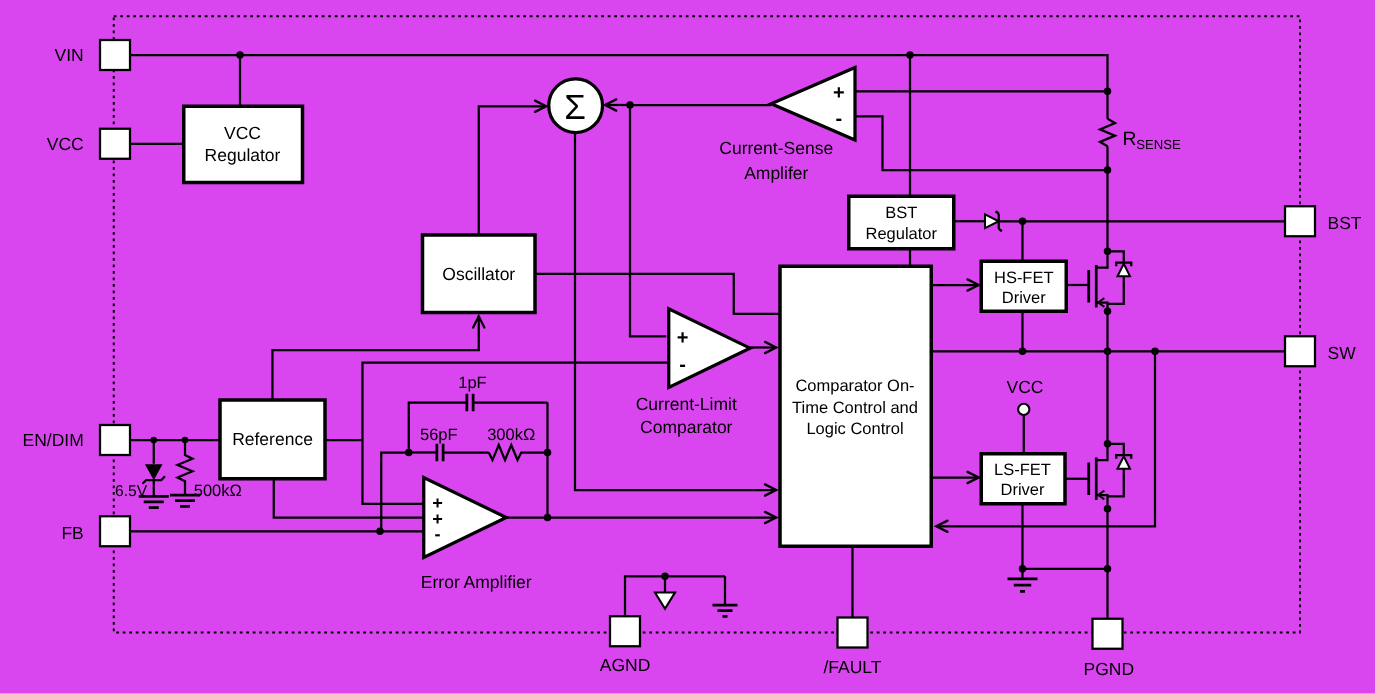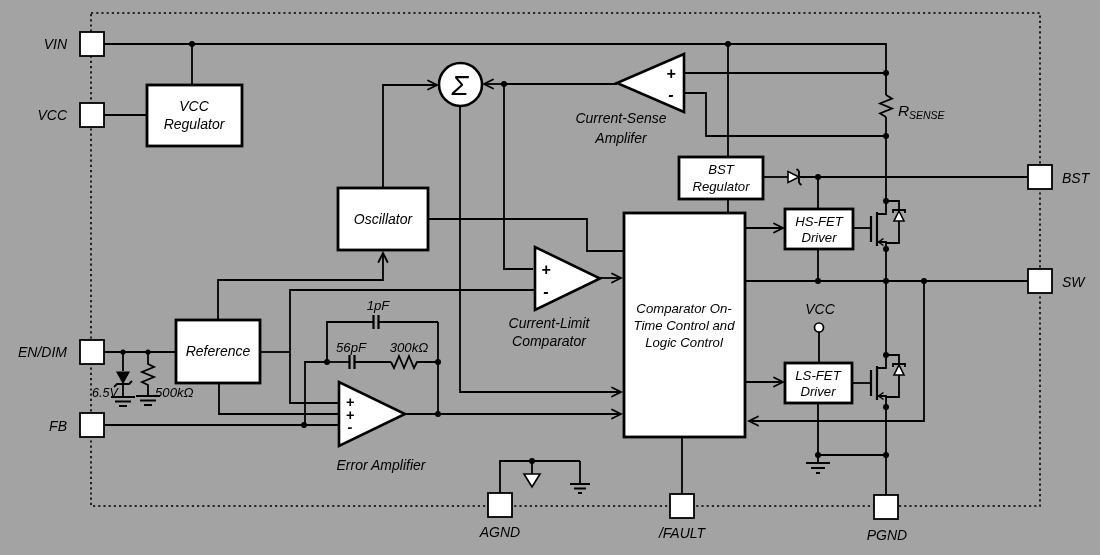--- a/index.html
+++ b/index.html
@@ -1,16 +1,16 @@
 <!DOCTYPE html>
 <html><head>
 <meta charset="utf-8">
 <style>
   html,body{margin:0;padding:0;background:#ffffff;}
-  .stage{position:relative;width:1100px;height:555px;background:#a3a3a3;overflow:hidden;font-style:italic;}
+  .stage{position:relative;width:1100px;height:555px;background:#d946ef;overflow:hidden;}
   svg{font-family:"Liberation Sans",sans-serif;}
   text{fill:#000;}
   .wire{fill:none;stroke:#000;stroke-width:1.8;}
   .thick{fill:none;stroke:#000;stroke-width:2.2;}
   .boxline{fill:#fff;stroke:#000;stroke-width:2.8;}
   .pinbox{fill:#fff;stroke:#000;stroke-width:1.8;}
   .tri{fill:#fff;stroke:#000;stroke-width:2.6;}
   .lbl{font-size:14px;}
   .lbl-s{font-size:13.2px;}
   .sign{font-size:16px;font-weight:bold;}

